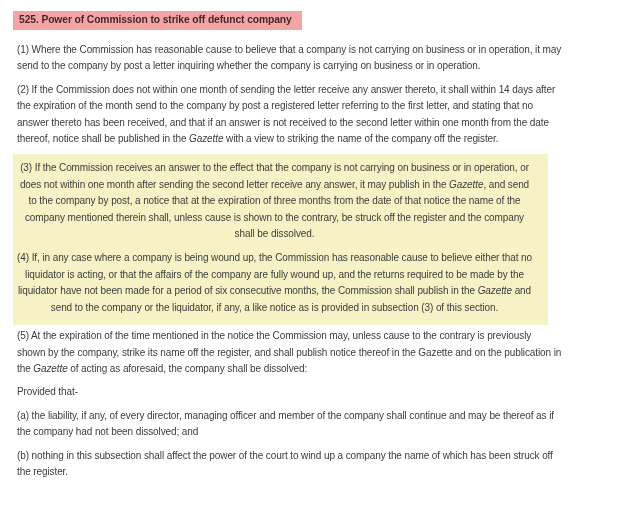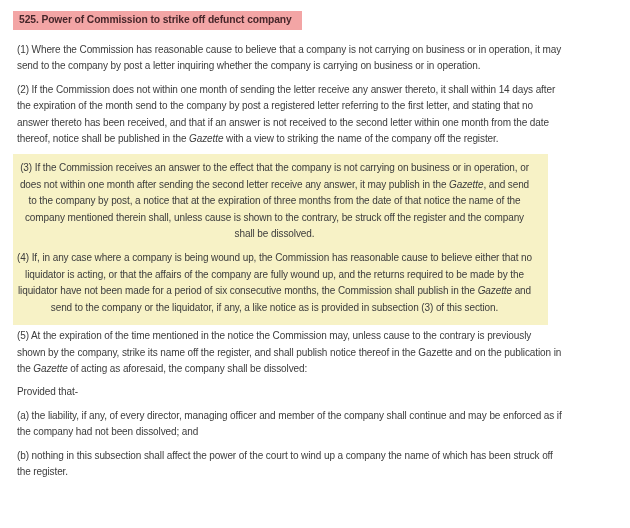--- a/index.html
+++ b/index.html
@@ -66,17 +66,17 @@
         <p><span>(1) Where the Commission has reasonable cause to believe that a company is not carrying on business or in operation, it may send to the company by post a letter inquiring whether the company is carrying on business or in operation.</span></p>
         <p><span>(2) If the Commission does not within one month of sending the letter receive any answer thereto, it shall within 14 days after the expiration of the month send to the company by post a registered letter referring to the first letter, and stating that no answer thereto has been received, and that if an answer is not received to the second letter within one month from the date thereof, notice shall be published in the </span><i>Gazette</i><span> with a view to striking the name of the company off the register.</span></p>
       </div>
       <div class="section highlighted">
         <p><span>(3) If the Commission receives an answer to the effect that the company is not carrying on business or in operation, or does not within one month after sending the second letter receive any answer, it may publish in the </span><i>Gazette</i><span>, and send to the company by post, a notice that at the expiration of three months from the date of that notice the name of the company mentioned therein shall, unless cause is shown to the contrary, be struck off the register and the company shall be dissolved.</span></p>
         <p><span>(4) If, in any case where a company is being wound up, the Commission has reasonable cause to believe either that no liquidator is acting, or that the affairs of the company are fully wound up, and the returns required to be made by the liquidator have not been made for a period of six consecutive months, the Commission shall publish in the </span><i>Gazette</i><span> and send to the company or the liquidator, if any, a like notice as is provided in subsection (3) of this section.</span></p>
       </div>
       <div class="section">
         <p><span>(5) At the expiration of the time mentioned in the notice the Commission may, unless cause to the contrary is previously shown by the company, strike its name off the register, and shall publish notice thereof in the Gazette and on the publication in the </span><i>Gazette</i><span> of acting as aforesaid, the company shall be dissolved:</span></p>
         <p><span>Provided that-</span></p>
-        <p><span>(a) the liability, if any, of every director, managing officer and member of the company shall continue and may be enforced as if the company had not been dissolved; and</span></p>
+        <p><span>(a) the liability, if any, of every director, managing officer and member of the company shall continue and may be thereof as if the company had not been dissolved; and</span></p>
         <p><span>(b) nothing in this subsection shall affect the power of the court to wind up a company the name of which has been struck off the register.</span></p>
       </div>
     </div>
 </div>
 
 </body></html>

